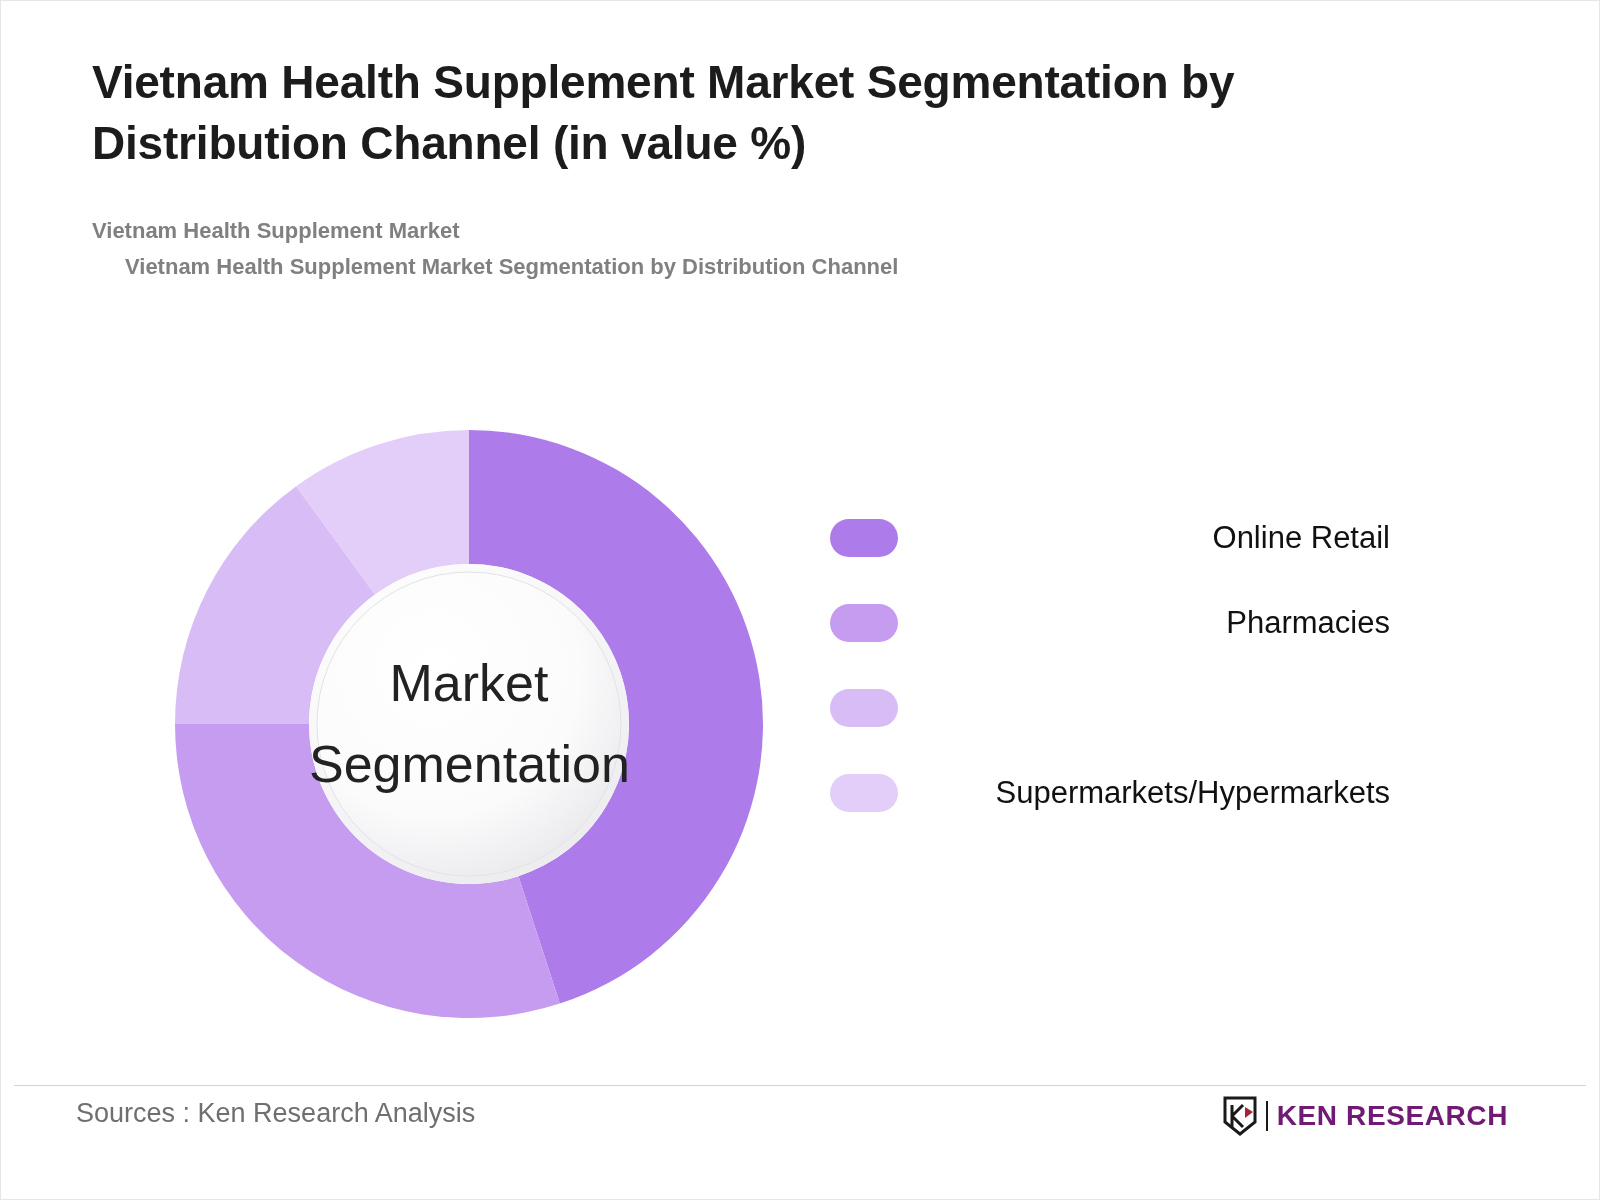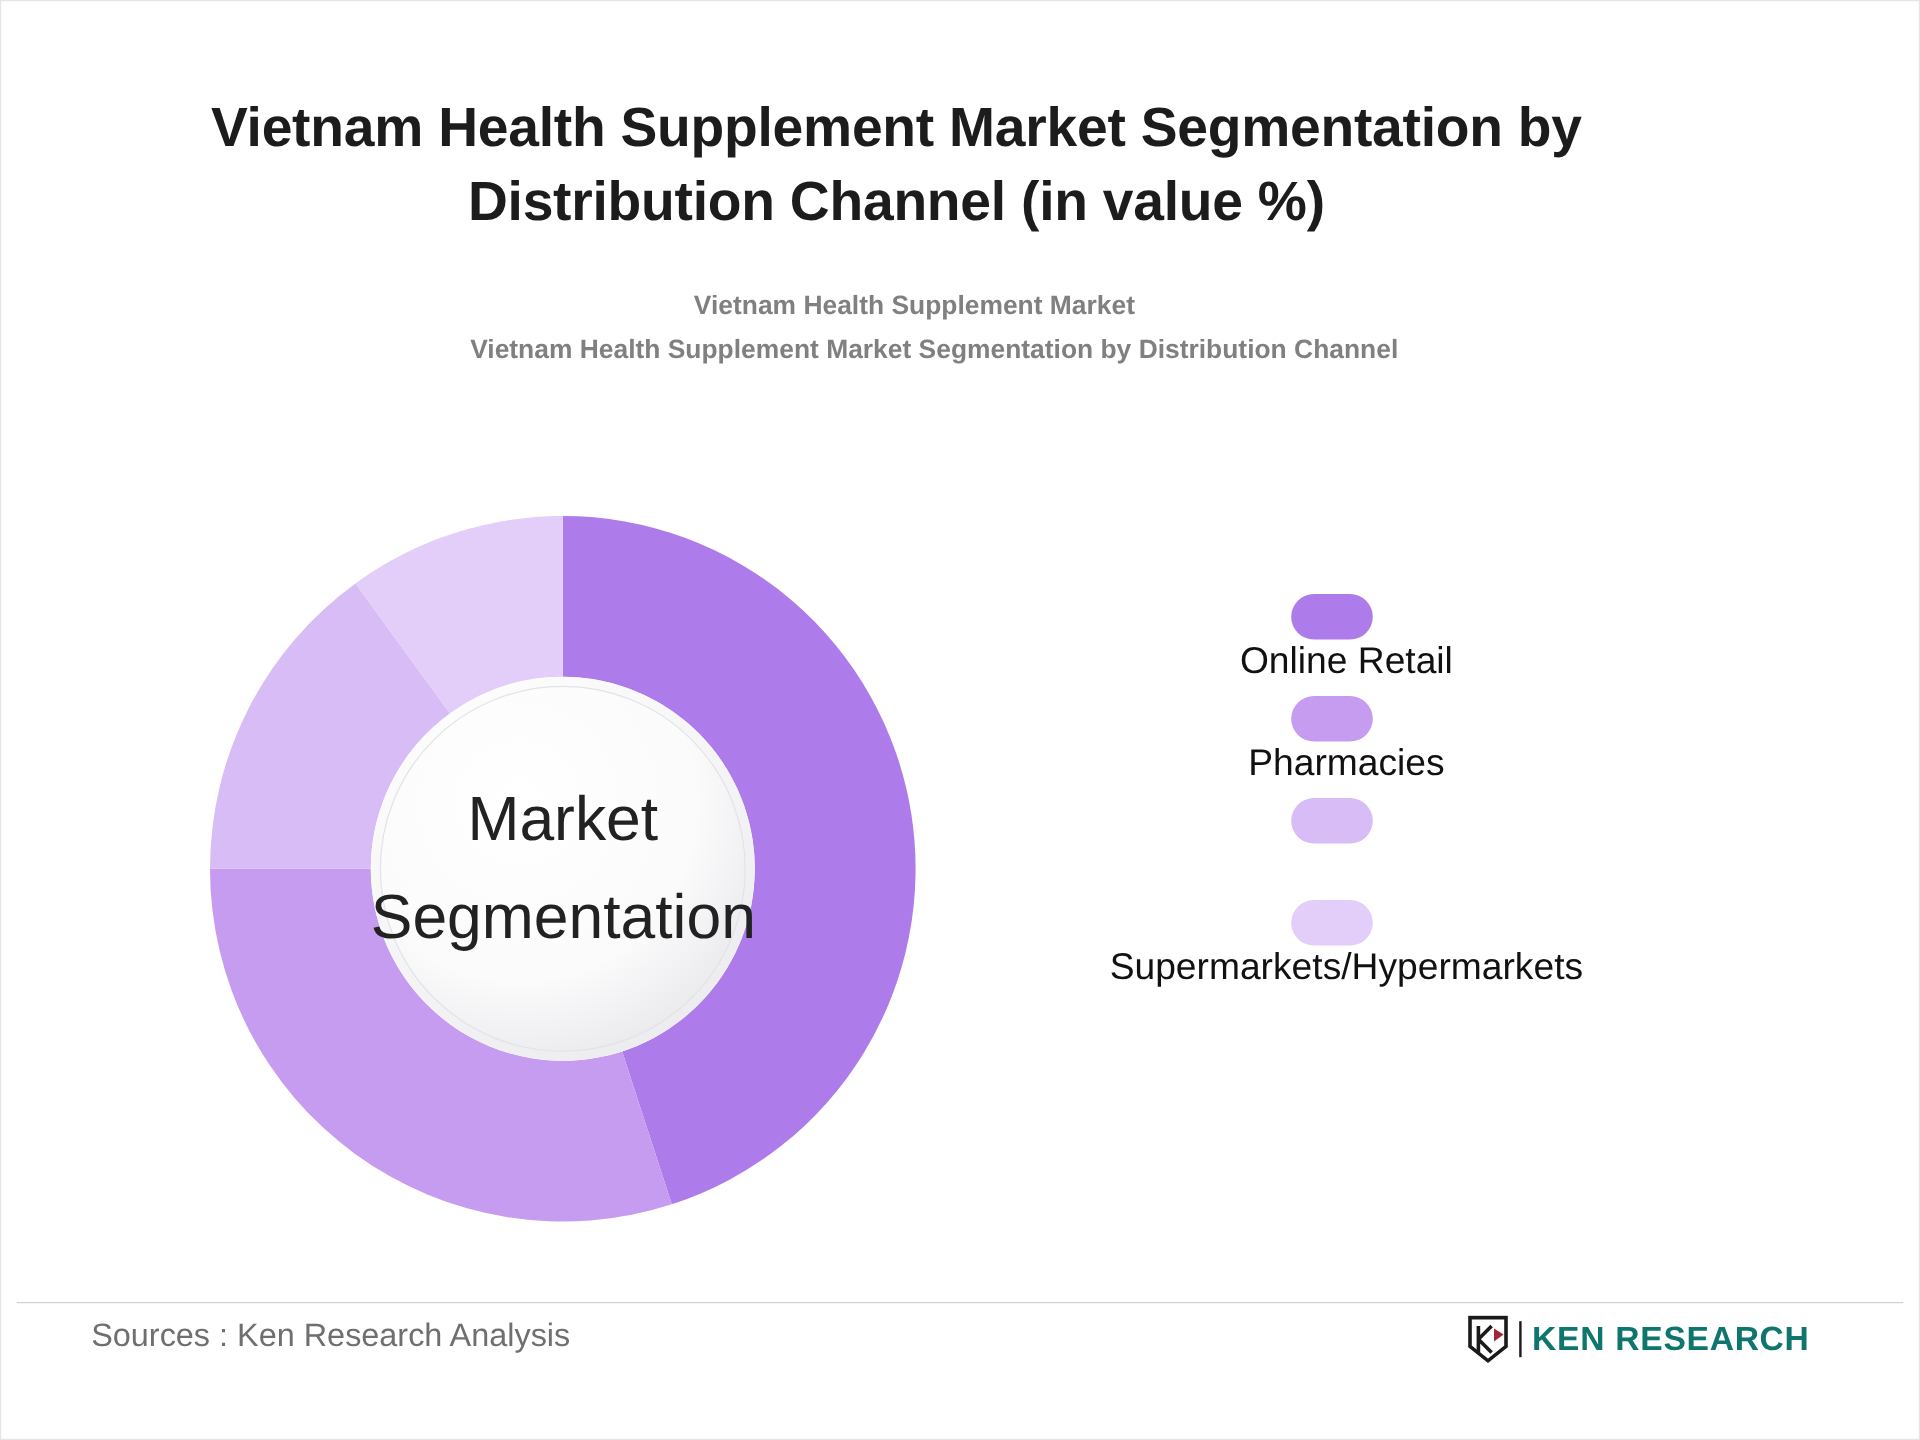--- a/index.html
+++ b/index.html
@@ -22,23 +22,22 @@
     position: absolute;
     inset: 0;
     border: 1px solid #e6e6e6;
     pointer-events: none;
   }
 
   
   .header {
     position: absolute;
     left: 92px;
-    top: 76px;
+    top: 52px;
     width: 1340px;
-    text-align: center;
   }
   .chart-title {
     font-size: 46px;
     font-weight: bold;
     color: #1c1c1c;
     line-height: 1.32;
     letter-spacing: -0.2px;
     margin: 0;
     max-width: 1310px;
   }
@@ -93,21 +92,20 @@
   .legend {
     position: absolute;
     left: 830px;
     top: 95px;
     width: 560px;
   }
   .legend-row {
     display: flex;
     align-items: center;
     height: 85px;
-    flex-direction: column;
   }
   .legend-swatch {
     flex: 0 0 auto;
     width: 68px;
     height: 38px;
     border-radius: 19px;
   }
   .legend-label {
     flex: 1 1 auto;
     text-align: right;
@@ -147,21 +145,21 @@
   }
   .logo-bar {
     width: 2px;
     height: 30px;
     background: #1a1a1a;
   }
   .logo-word {
     font-size: 28px;
     font-weight: bold;
     letter-spacing: 0.6px;
-    color: #0f766e;
+    color: #701a75;
     font-family: "Liberation Sans", sans-serif;
   }
 </style>
 </head>
 <body>
 
 <div class="page">
   <div class="page-border"></div>
 
   <div class="header">

